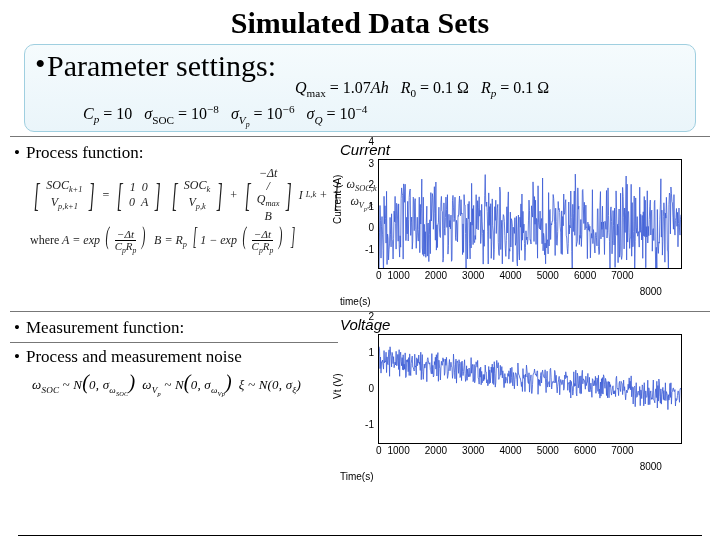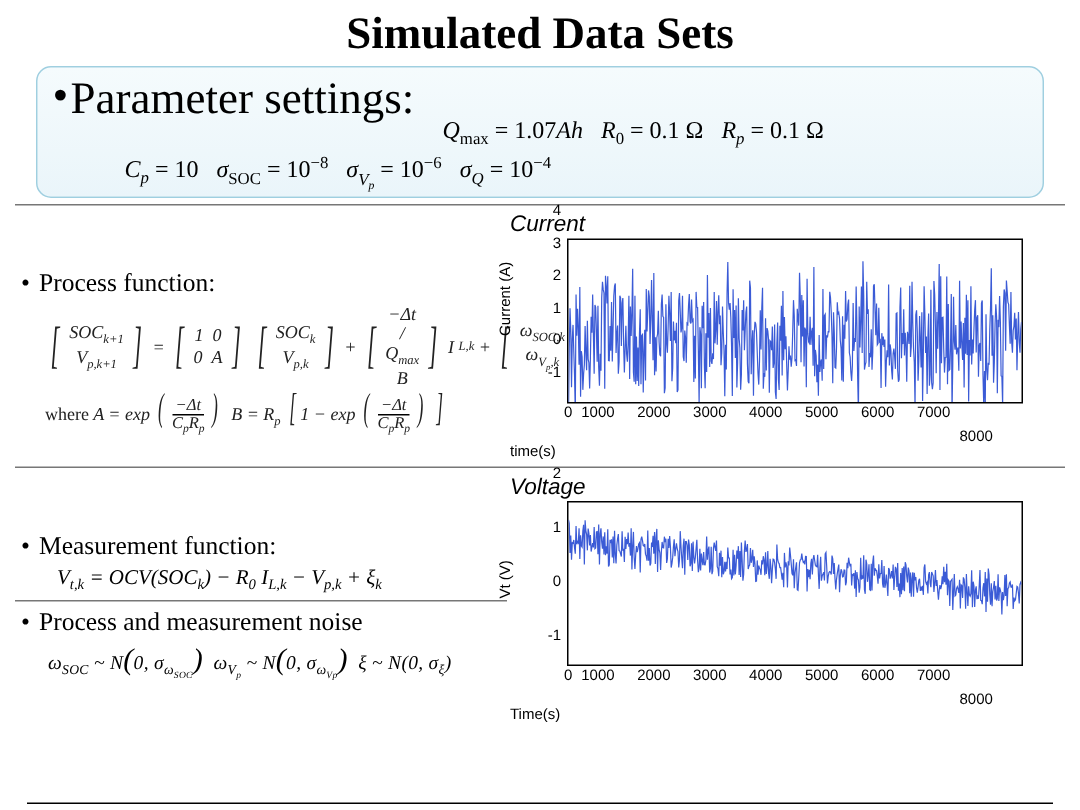--- a/index.html
+++ b/index.html
@@ -66,21 +66,20 @@
 
   .row {
     display: flex;
     align-items: flex-start;
   }
 
   .left-col {
     width: 340px;
     padding-left: 14px;
     box-sizing: border-box;
-    margin-top: 36px;
   }
   .right-col {
     width: 360px;
   }
 
   .sec-label {
     font-size: 17px;
     margin: 2px 0 4px 0;
   }
   .sec-label .dot { transform: translateY(0); }
@@ -366,23 +365,20 @@
     </div>
   </div>
 
   <hr class="hr">
 
   <div class="row">
     <div class="left-col">
       <div class="sec-label">
         <span class="dot">•</span><span>Measurement function:</span>
       </div>
-      <div class="meas-eq">
-        V<span class="sub">t,k</span> = OCV(SOC<span class="sub">k</span>) − R<span class="sub">0</span> I<span class="sub">L,k</span> − V<span class="sub">p,k</span> + ξ<span class="sub">k</span>
-      </div>
       <hr class="hr" style="margin-left:-4px; margin-right:2px;">
       <div class="sec-label">
         <span class="dot">•</span><span>Process and measurement noise</span>
       </div>
       <div class="noise-eq">
         ω<span class="sub">SOC</span> ~ N<span style="font-size:20px">(</span>0, σ<span class="sub">ω<span class="sub">SOC</span></span><span style="font-size:20px">)</span>&nbsp;
         ω<span class="sub">V<span class="sub">p</span></span> ~ N<span style="font-size:20px">(</span>0, σ<span class="sub">ω<span class="sub">Vp</span></span><span style="font-size:20px">)</span>&nbsp;
         ξ ~ N(0, σ<span class="sub">ξ</span>)
       </div>
     </div>

